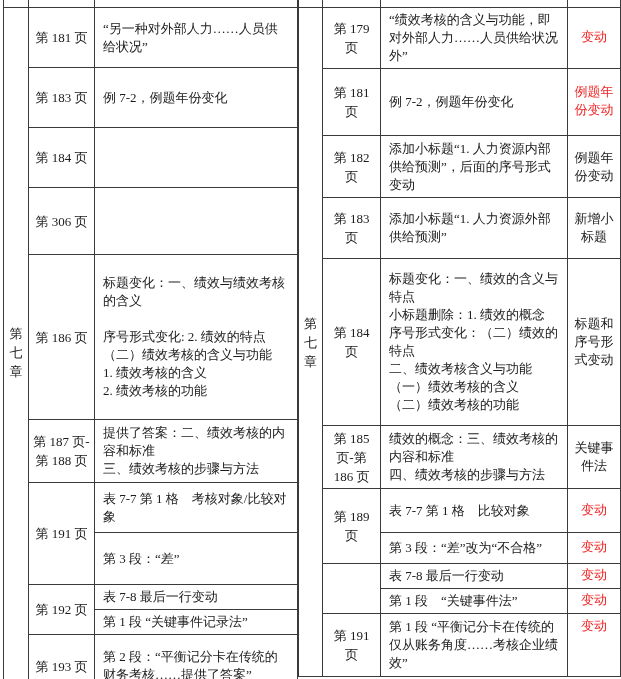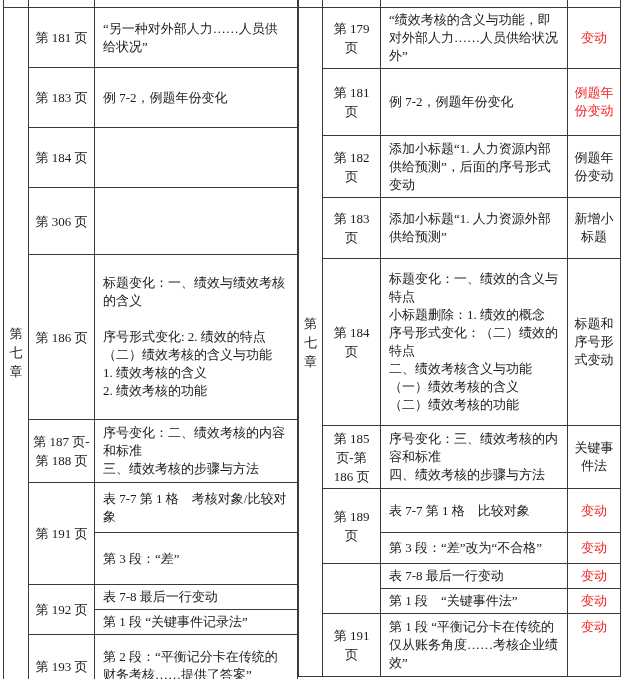--- a/index.html
+++ b/index.html
@@ -43,21 +43,21 @@
     text-align: left;
     line-height: 18px;
     padding: 3px 8px;
     white-space: pre-line;
   }
   td.change {
     text-align: center;
     line-height: 18px;
     padding: 2px 5px;
   }
-  td.change.red { color: #f22424; }
+  td.change.red { color: #f22424; font-family: Liberation Mono, monospace; }
   td.change.top { vertical-align: top; padding-top: 4px; }
   
   .t.left col.c-chap { width: 25px; }
   .t.left col.c-page { width: 66px; }
   .t.left col.c-cont { width: 203px; }
   
   .t.right col.c-chap { width: 24px; }
   .t.right col.c-page { width: 58px; }
   .t.right col.c-cont { width: 187px; }
   .t.right col.c-chg  { width: 53px; }
@@ -101,21 +101,21 @@
           <td class="page">第 186 页</td>
           <td class="content">标题变化：一、绩效与绩效考核的含义
 
 序号形式变化: 2. 绩效的特点
 （二）绩效考核的含义与功能
 1. 绩效考核的含义
 2. 绩效考核的功能</td>
         </tr>
         <tr style="height:63px">
           <td class="page">第 187 页-第 188 页</td>
-          <td class="content">序号变化：二、绩效考核的内容和标准
+          <td class="content">提供了答案：二、绩效考核的内容和标准
 三、绩效考核的步骤与方法</td>
         </tr>
         <tr style="height:50px">
           <td class="page" rowspan="2">第 191 页</td>
           <td class="content">表 7-7 第 1 格　考核对象/比较对象</td>
         </tr>
         <tr style="height:52px">
           <td class="content">第 3 段：“差”</td>
         </tr>
         <tr style="height:20px">
@@ -172,21 +172,21 @@
           <td class="content">标题变化：一、绩效的含义与特点
 小标题删除：1. 绩效的概念
 序号形式变化：（二）绩效的特点
 二、绩效考核含义与功能
 （一）绩效考核的含义
 （二）绩效考核的功能</td>
           <td class="change">标题和序号形式变动</td>
         </tr>
         <tr style="height:63px">
           <td class="page">第 185 页-第 186 页</td>
-          <td class="content">序号变化：三、绩效考核的内容和标准
+          <td class="content">绩效的概念：三、绩效考核的内容和标准
 四、绩效考核的步骤与方法</td>
           <td class="change">关键事件法</td>
         </tr>
         <tr style="height:44px">
           <td class="page" rowspan="2">第 189 页</td>
           <td class="content">表 7-7 第 1 格　比较对象</td>
           <td class="change red">变动</td>
         </tr>
         <tr style="height:31px">
           <td class="content">第 3 段：“差”改为“不合格”</td>

